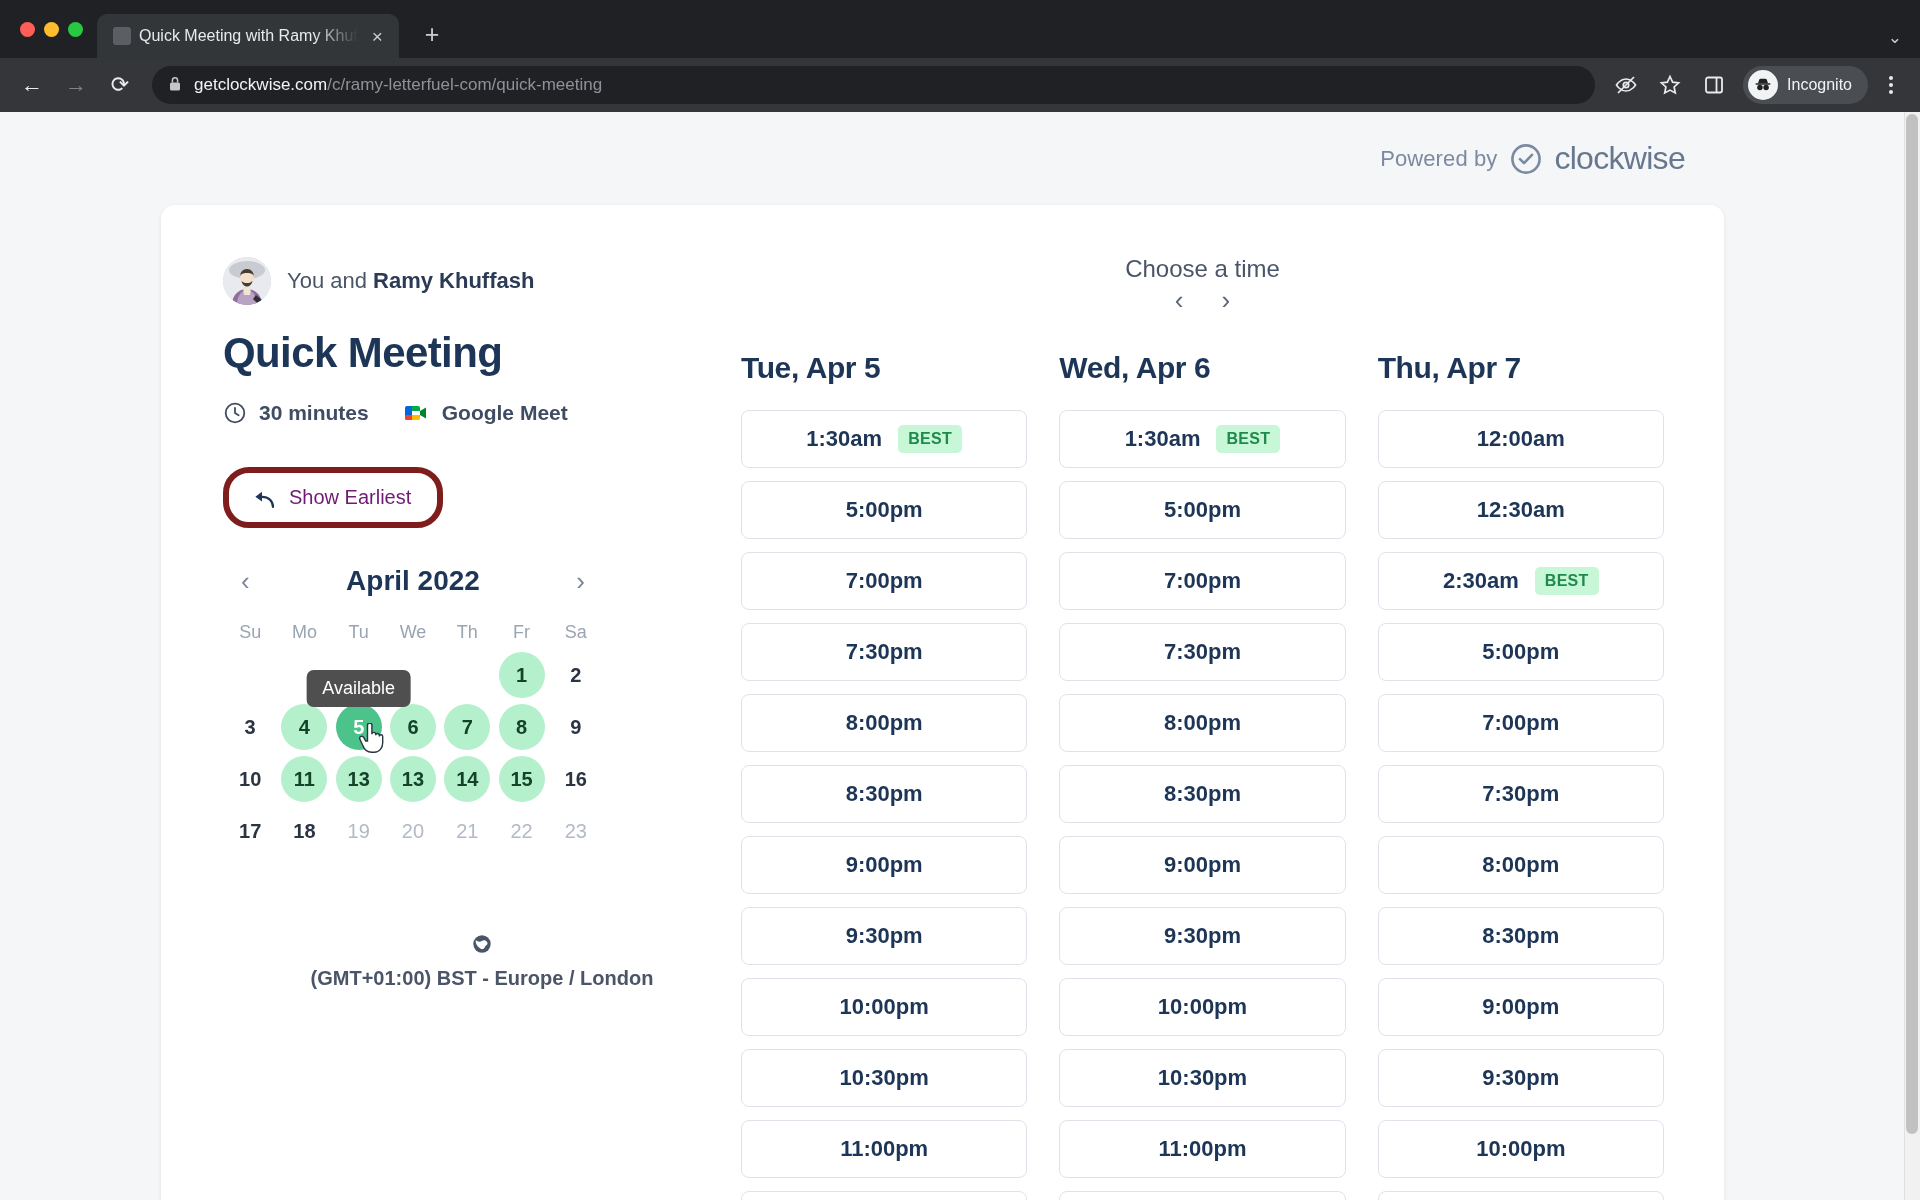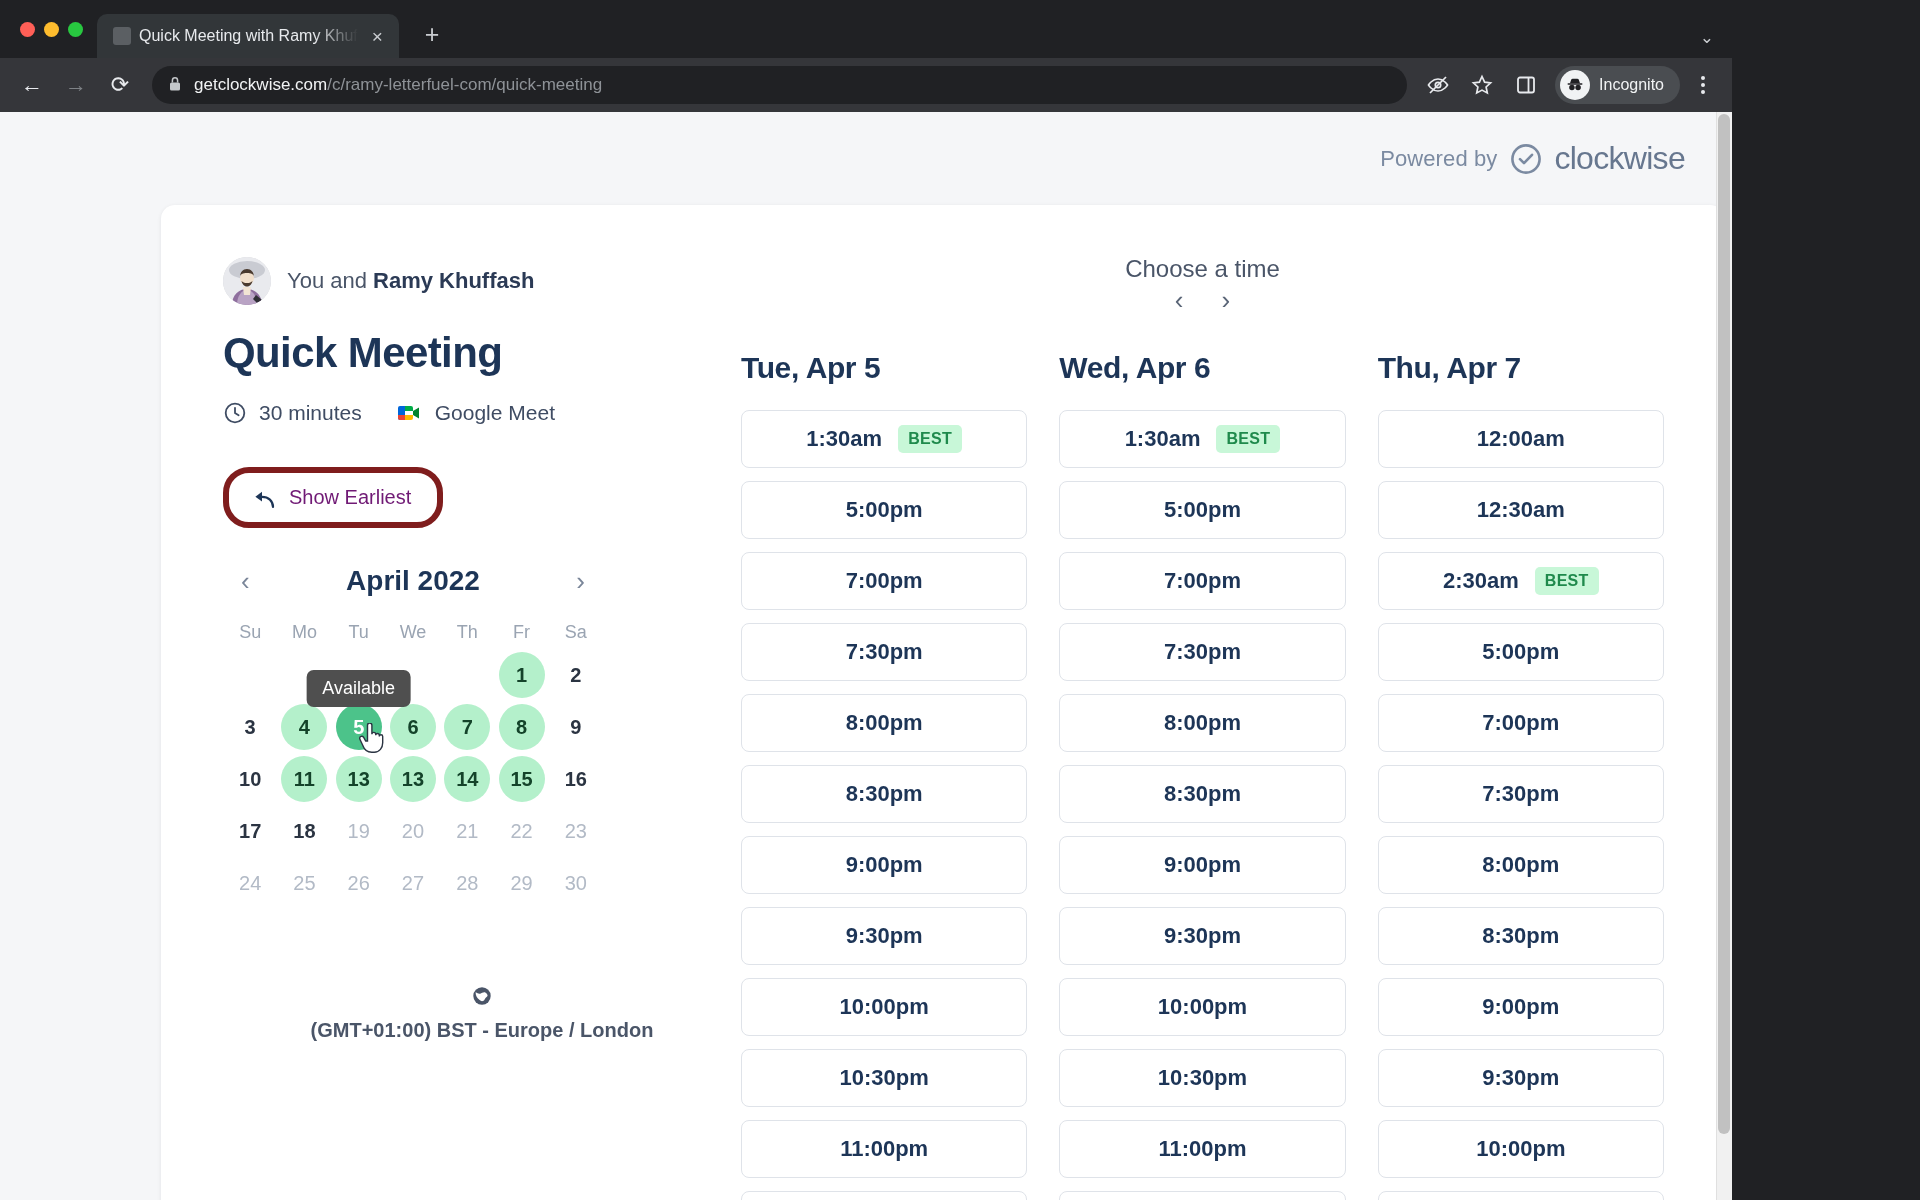--- a/index.html
+++ b/index.html
@@ -4,21 +4,21 @@
 <style>
   * { box-sizing: border-box; margin: 0; padding: 0; }
   html, body {
     width: 1920px; height: 1200px;
     overflow: hidden;
     font-family: "Liberation Sans", sans-serif;
     background: #202124;
   }
 
   
-  .browser { width: 1732px; height: 1200px; display: flex; flex-direction: column; }
+  .browser { width: 1920px; height: 1200px; display: flex; flex-direction: column; }
 
   .tabstrip {
     height: 58px; background: #202124;
     display: flex; align-items: flex-end; padding-left: 14px; position: relative;
   }
   .traffic { display: flex; align-items: center; gap: 9px; height: 58px; padding: 0 14px 0 6px; }
   .dot { width: 15px; height: 15px; border-radius: 50%; }
   .dot.red { background: #ff5f57; }
   .dot.yellow { background: #febc2e; }
   .dot.green { background: #28c840; }
@@ -105,21 +105,21 @@
   }
   .who-text { font-size: 22px; color: #4a5568; }
   .who-text b { color: #2b3a55; font-weight: 700; }
 
   .meeting-title {
     font-size: 42px; font-weight: 700; color: #1d3557;
     letter-spacing: -.6px; margin-top: 24px;
   }
 
   .meta { display: flex; align-items: center; gap: 34px; margin-top: 24px; }
-  .meta-item { display: flex; align-items: center; gap: 12px; font-size: 21px; font-weight: 400; color: #3f4c63; text-align: center; }
+  .meta-item { display: flex; align-items: center; gap: 12px; font-size: 21px; font-weight: 700; color: #3f4c63; text-align: center; }
 
   .show-earliest {
     margin-top: 42px; display: inline-flex; align-items: flex-end; gap: 13px;
     border: 6px solid #7f1d1d; border-radius: 26px; padding: 13px 26px 13px 22px;
     background: #fff; font-size: 20px; font-weight: 500; color: #701a75;
   }
 
   .cal { margin-top: 34px; width: 380px; }
   .cal-head { display: flex; align-items: center; justify-content: space-between; padding: 0 6px; }
   .cal-nav { font-size: 26px; color: #7a8699; padding: 6px 12px; line-height: 1; }
@@ -414,43 +414,20 @@
                   <div class="day-cell">
                     <div class="day muted">21</div>
                   </div>
                   <div class="day-cell">
                     <div class="day muted">22</div>
                   </div>
                   <div class="day-cell">
                     <div class="day muted">23</div>
                   </div>
                 </div>
-                <div class="day-row">
-                  <div class="day-cell">
-                    <div class="day muted">24</div>
-                  </div>
-                  <div class="day-cell">
-                    <div class="day muted">25</div>
-                  </div>
-                  <div class="day-cell">
-                    <div class="day muted">26</div>
-                  </div>
-                  <div class="day-cell">
-                    <div class="day muted">27</div>
-                  </div>
-                  <div class="day-cell">
-                    <div class="day muted">28</div>
-                  </div>
-                  <div class="day-cell">
-                    <div class="day muted">29</div>
-                  </div>
-                  <div class="day-cell">
-                    <div class="day muted">30</div>
-                  </div>
-                </div>
               </div>
           </div>
 
           <div class="tz">
             <svg width="22" height="22" viewBox="0 0 24 24" fill="none">
               <circle cx="12" cy="12" r="9.5" fill="#4a5568"></circle>
               <path d="M5 8c2 .5 3 2 5 1.5S14 7 16 8.5 19 12 17 13s-2 4-4 4.5-3-1-4.5-2S5 12 5 8z" fill="#fff"></path>
             </svg>
             <span>(GMT+01:00) BST - Europe / London</span>
           </div>

